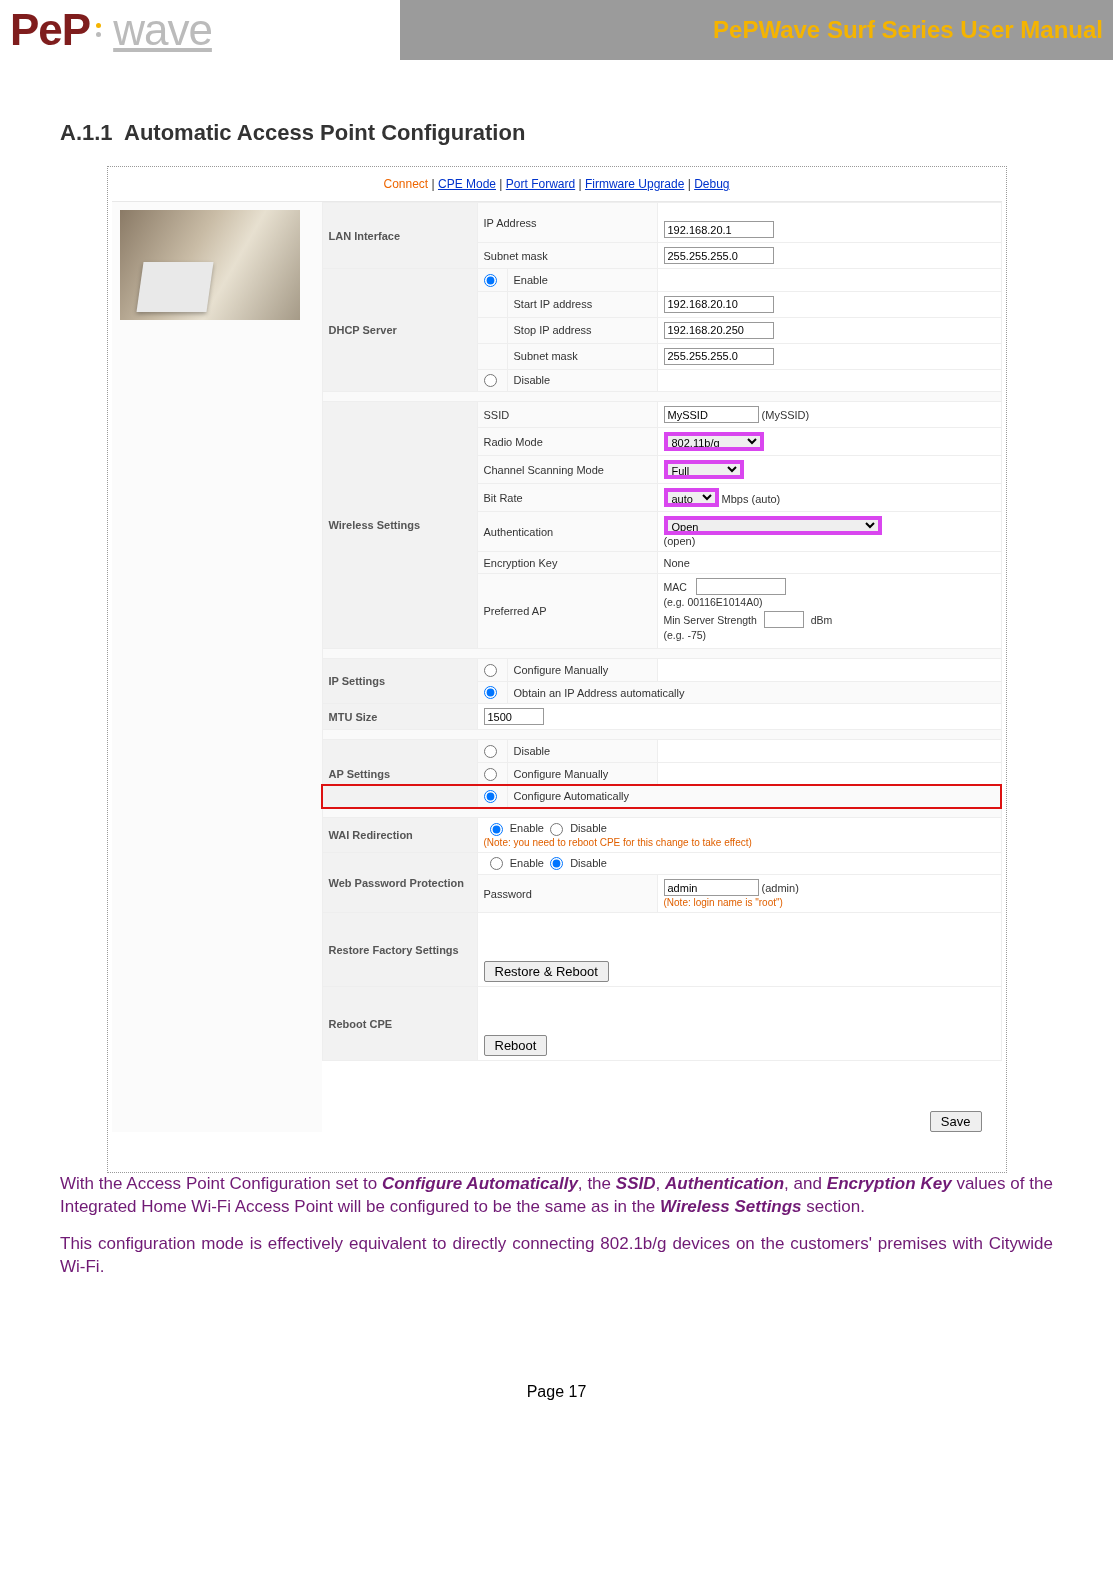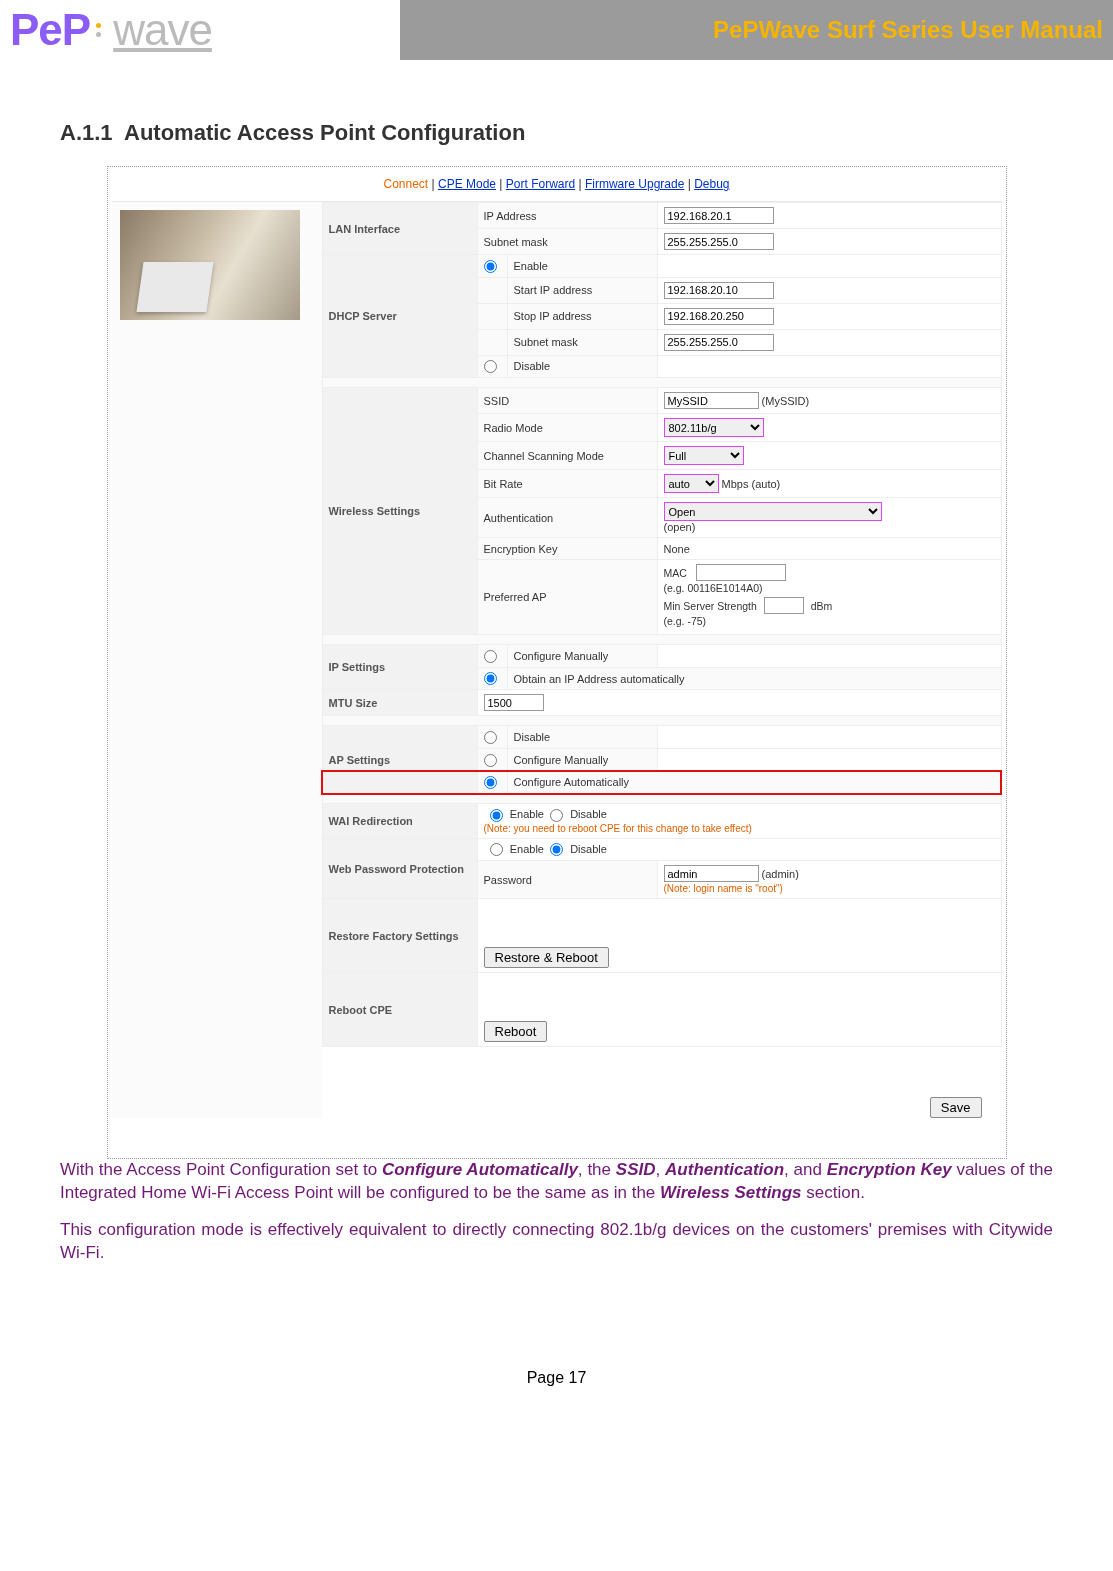--- a/index.html
+++ b/index.html
@@ -4,21 +4,21 @@
 <style>
   * { box-sizing: border-box; }
   body {
     margin: 0;
     font-family: Verdana, Arial, sans-serif;
     background: #fff;
     width: 1113px;
   }
   .header-row { display: flex; align-items: center; height: 60px; }
   .logo-area { width: 400px; padding-left: 10px; display:flex; align-items:center; gap:3px;}
-  .logo-pep { font-family:"Trebuchet MS",Arial,sans-serif; font-weight:bold; font-size:44px; color:#8b5cf6; letter-spacing:-1px;}
+  .logo-pep { font-family:"Trebuchet MS",Arial,sans-serif; font-weight:bold; font-size:44px; color:#7f1d1d; letter-spacing:-1px;}
   .logo-wave { font-family:"Trebuchet MS",Arial,sans-serif; font-size:44px; color:#bbb; font-weight:400; letter-spacing:-1px; margin-left:6px;text-decoration:underline;}
   .dot-row { display:flex; flex-direction:column; gap:4px; margin:0 3px;}
   .dot { width:5px; height:5px; border-radius:50%; background:#bbb;}
   .dot.y { background:#f5b400;}
   .gray-bar { flex:1; height:60px; background:#9b9b9b; display:flex; align-items:center; justify-content:flex-end; padding-right:10px;}
   .gray-bar-text { color:#f5b400; font-family:"Trebuchet MS",Arial,sans-serif; font-weight:bold; font-size:24px; }
   .content { padding: 60px 60px 20px 60px; }
   h3.section-title { font-family:"Trebuchet MS",Arial,sans-serif; font-weight:bold; font-size:22px; color:#333; margin:0 0 20px 0;}
   .screenshot {
     border:1px dotted #999;
@@ -42,21 +42,21 @@
     content:""; position:absolute; bottom:8px; left:20px; width:70px; height:50px;
     background:#e9e9e9; transform:skewX(-8deg); box-shadow:0 2px 4px rgba(0,0,0,.3);
   }
   .right-col { flex:1; }
   .panel { width:100%; border-collapse:collapse; font-size:11px; font-family:Arial,sans-serif; color:#333;}
   .panel td { border:1px solid #eee; padding:4px 6px; vertical-align:middle; height:22px;}
   .panel td.section-label { background:#f2f2f2; font-weight:bold; color:#555; width:155px;}
   .panel td.field-label { background:#fafafa; width:150px; }
   .panel td.value { background:#fff; }
   input.tf { font-family:Arial; font-size:11px; border:1px solid #999; padding:1px 3px; height:17px;}
-  select.sel { font-family:Arial; font-size:11px; border:1px solid #d946ef; height:19px;}
+  select.sel { font-family:Arial; font-size:11px; border:4px solid #d946ef; height:19px;}
   input[type=radio]{margin:0 4px 0 0; vertical-align:middle;}
   .spacer-row td{ height:10px; background:#fafafa; border-left:1px solid #eee; border-right:1px solid #eee; border-top:none; border-bottom:none;}
   .note-orange { color:#e06000; font-size:10px;}
   .highlight-red { outline:2px solid #d11; outline-offset:-1px;}
   .btn { font-family:Arial; font-size:13px; background:#efefef; border:1px solid #888; padding:2px 10px; border-radius:2px;margin-top:44px;}
   .save-row{ text-align:right; padding:6px 20px 0 0;}
   .caption { font-style:italic; text-align:center; font-size:17px; font-family:Verdana,sans-serif; margin:30px 0 14px 0; color:#333;}
   .body-para { font-family:Verdana,sans-serif; font-size:17px; color:#701a75; text-align:justify; line-height:1.35; margin:0 0 14px 0;}
   .footer { text-align:center; font-family:Verdana,sans-serif; font-size:16px; margin-top:70px; padding-bottom:30px;}
   .radio-cell { width:22px; text-align:center; background:#fafafa;}
@@ -102,21 +102,21 @@
       <div class="left-col">
         <div class="photo"></div>
       </div>
       <div class="right-col">
         <table class="panel">
 
           <tbody>
               <tr>
             <td class="section-label" rowspan="2">LAN Interface</td>
             <td class="field-label" colspan="2">IP Address</td>
-            <td class="value"><input class="tf" style="width: 110px;" value="192.168.20.1"></td>
+            <td class="value"><input class="tf" style="width: 110px; margin-top: 14px;" value="192.168.20.1"></td>
           </tr>
           <tr>
             <td class="field-label" colspan="2">Subnet mask</td>
             <td class="value"><input class="tf" style="width: 110px;" value="255.255.255.0"></td>
           </tr>
 
           <tr>
             <td class="section-label" rowspan="5">DHCP Server</td>
             <td class="radio-cell"><input type="radio" checked="" style=""></td>
             <td class="field-label">Enable</td>

